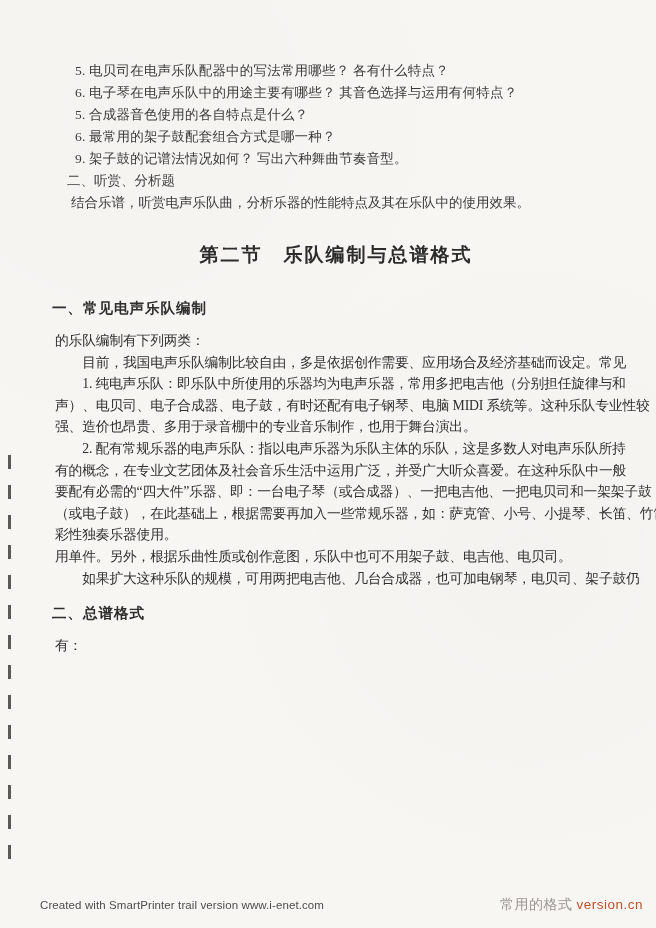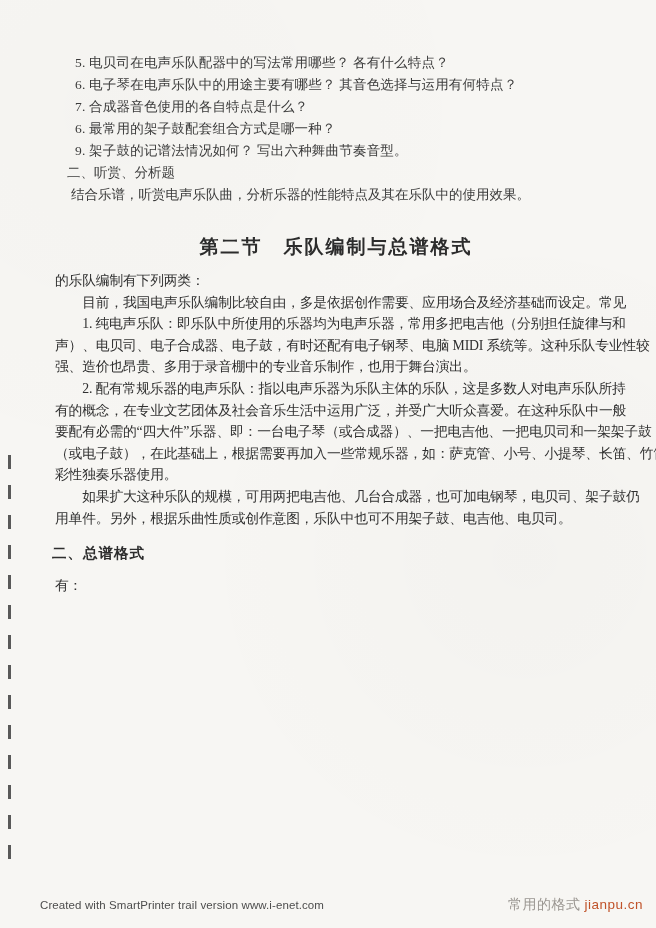--- a/index.html
+++ b/index.html
@@ -23,21 +23,21 @@
     position: absolute;
     left: 8px; top: 455px;
     width: 3px; height: 412px;
     background: repeating-linear-gradient(
       to bottom,
       rgba(45,45,45,0.78) 0px, rgba(45,45,45,0.78) 14px,
       transparent 14px, transparent 30px);
   }
   .content {
     position: absolute;
-    left: 55px; top: 8px;
+    left: 55px; top: 16px;
     width: 550px;
     padding-top: 44px;
   }
   .questions { margin: 0 0 0 20px; }
   .q-line {
     font-size: 13.5px;
     line-height: 22px;
     letter-spacing: 0.2px;
     color: #3b3b3b;
     white-space: nowrap;
@@ -109,50 +109,51 @@
 
 <div class="page">
 
   <div class="binding-marks"></div>
 
   <div class="content">
 
     <div class="questions">
       <div class="q-line">5. 电贝司在电声乐队配器中的写法常用哪些？ 各有什么特点？</div>
       <div class="q-line">6. 电子琴在电声乐队中的用途主要有哪些？ 其音色选择与运用有何特点？</div>
-      <div class="q-line">7. 合成器音色使用的各自特点是什么？</div>
+      <div class="q-line">5. 合成器音色使用的各自特点是什么？</div>
       <div class="q-line">6. 最常用的架子鼓配套组合方式是哪一种？</div>
       <div class="q-line">9. 架子鼓的记谱法情况如何？ 写出六种舞曲节奏音型。</div>
       <div class="part2-heading">二、听赏、分析题</div>
       <div class="part2-intro">结合乐谱，听赏电声乐队曲，分析乐器的性能特点及其在乐队中的使用效果。</div>
     </div>
 
     <div class="section-title">第二节　乐队编制与总谱格式</div>
 
+    <div class="sub-heading first">一、常见电声乐队编制</div>
 
     <div class="body-block">
       <div class="b-line">的乐队编制有下列两类：</div>
       <div class="b-line">　　目前，我国电声乐队编制比较自由，多是依据创作需要、应用场合及经济基础而设定。常见</div>
       <div class="b-line">　　1. 纯电声乐队：即乐队中所使用的乐器均为电声乐器，常用多把电吉他（分别担任旋律与和</div>
       <div class="b-line">声）、电贝司、电子合成器、电子鼓，有时还配有电子钢琴、电脑 MIDI 系统等。这种乐队专业性较</div>
       <div class="b-line">强、造价也昂贵、多用于录音棚中的专业音乐制作，也用于舞台演出。</div>
       <div class="b-line">　　2. 配有常规乐器的电声乐队：指以电声乐器为乐队主体的乐队，这是多数人对电声乐队所持</div>
       <div class="b-line">有的概念，在专业文艺团体及社会音乐生活中运用广泛，并受广大听众喜爱。在这种乐队中一般</div>
       <div class="b-line">要配有必需的“四大件”乐器、即：一台电子琴（或合成器）、一把电吉他、一把电贝司和一架架子鼓</div>
       <div class="b-line">（或电子鼓），在此基础上，根据需要再加入一些常规乐器，如：萨克管、小号、小提琴、长笛、竹笛、</div>
       <div class="b-line">彩性独奏乐器使用。</div>
+      <div class="b-line">用单件。另外，根据乐曲性质或创作意图，乐队中也可不用架子鼓、电吉他、电贝司。</div>
       <div class="b-line">　　如果扩大这种乐队的规模，可用两把电吉他、几台合成器，也可加电钢琴，电贝司、架子鼓仍</div>
-      <div class="b-line">用单件。另外，根据乐曲性质或创作意图，乐队中也可不用架子鼓、电吉他、电贝司。</div>
     </div>
 
     <div class="sub-heading second">二、总谱格式</div>
 
     <div class="body-block">
       <div class="b-line">有：</div>
     </div>
 
   </div>
 
   <div class="footer-left">Created with SmartPrinter trail version www.i-enet.com</div>
 
-  <div class="footer-right"><span class="footer-site">常用的格式 </span><span class="footer-domain">jianpu.cn</span></div>
+  <div class="footer-right"><span class="footer-site">常用的格式 </span><span class="footer-domain">version.cn</span></div>
 
 </div>
 
 </body></html>

